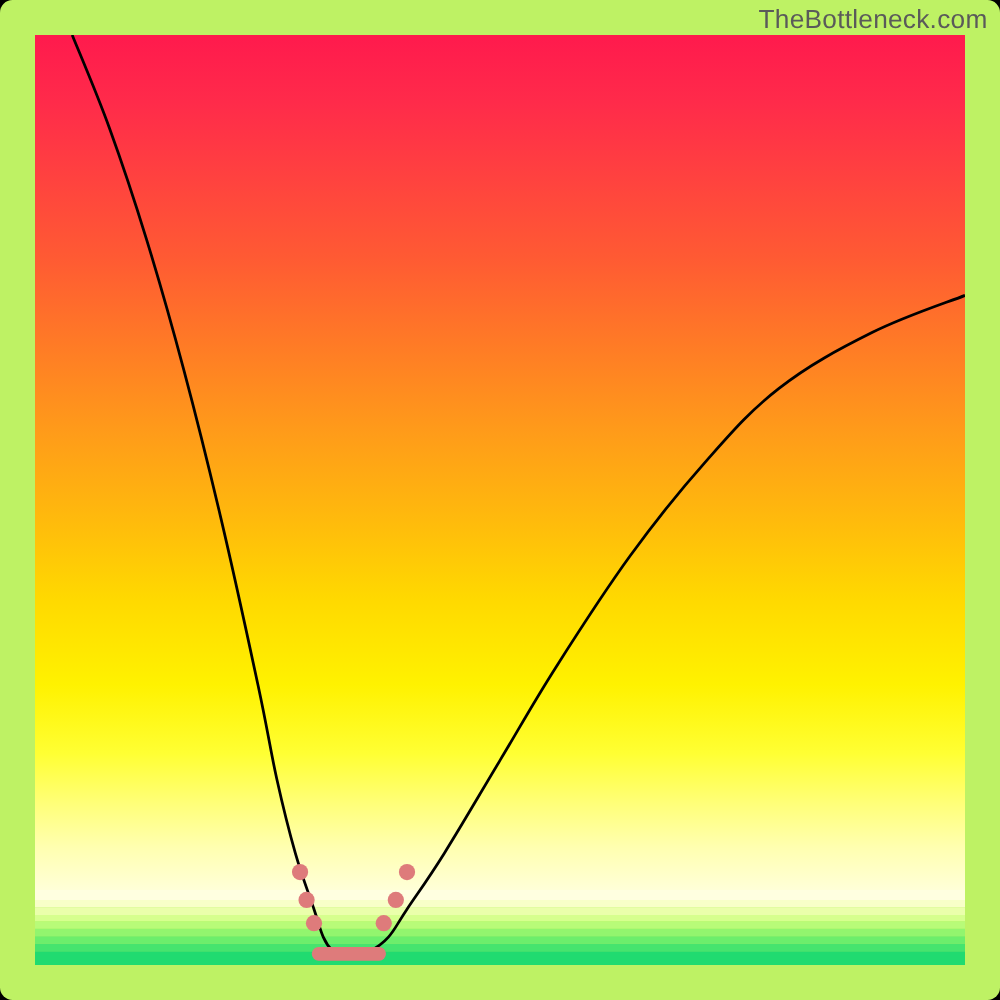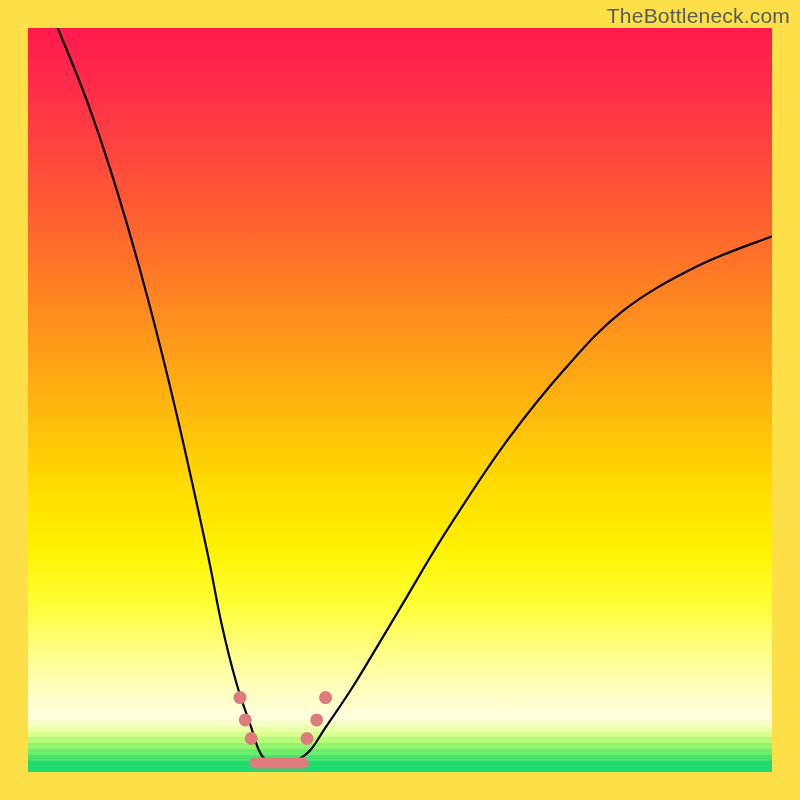--- a/index.html
+++ b/index.html
@@ -8,21 +8,22 @@
     height: 800px;
     background: #000;
     position: relative;
     overflow: hidden;
     font-family: Arial, sans-serif;
   }
   .frame {
     position: absolute;
     top: 0; left: 0;
     width: 800px; height: 800px;
-    background: #fde047;
+    background: #bef264;
+    border-radius: 10px;
   }
   .plot-area {
     position: absolute;
     top: 28px;
     left: 28px;
     width: 744px;
     height: 744px;
     overflow: hidden;
   }
   .gradient {

